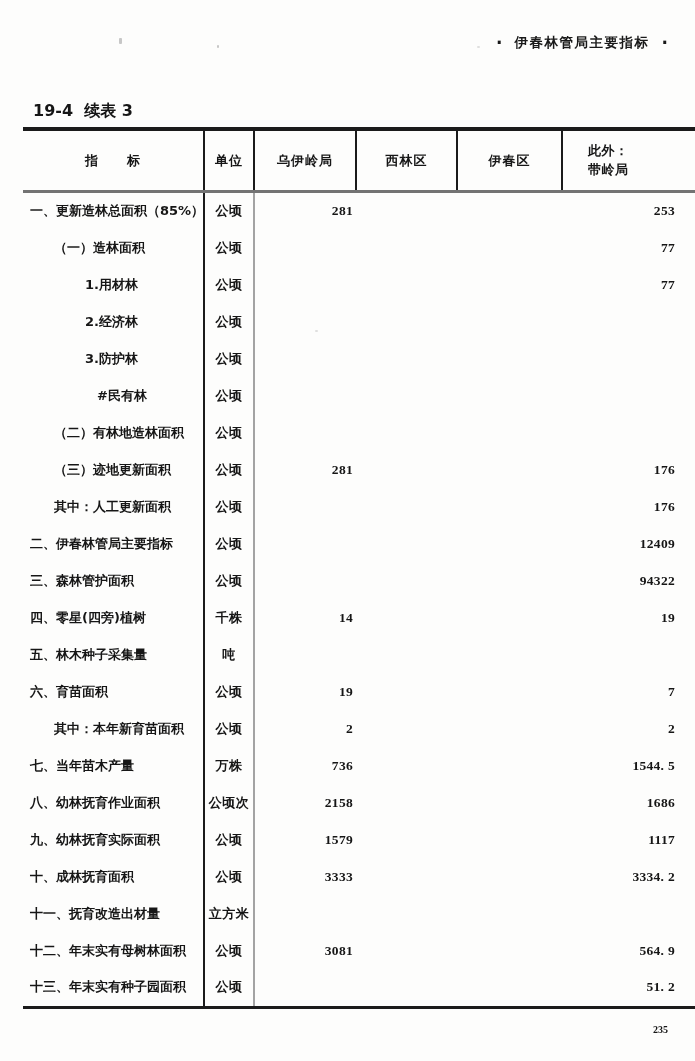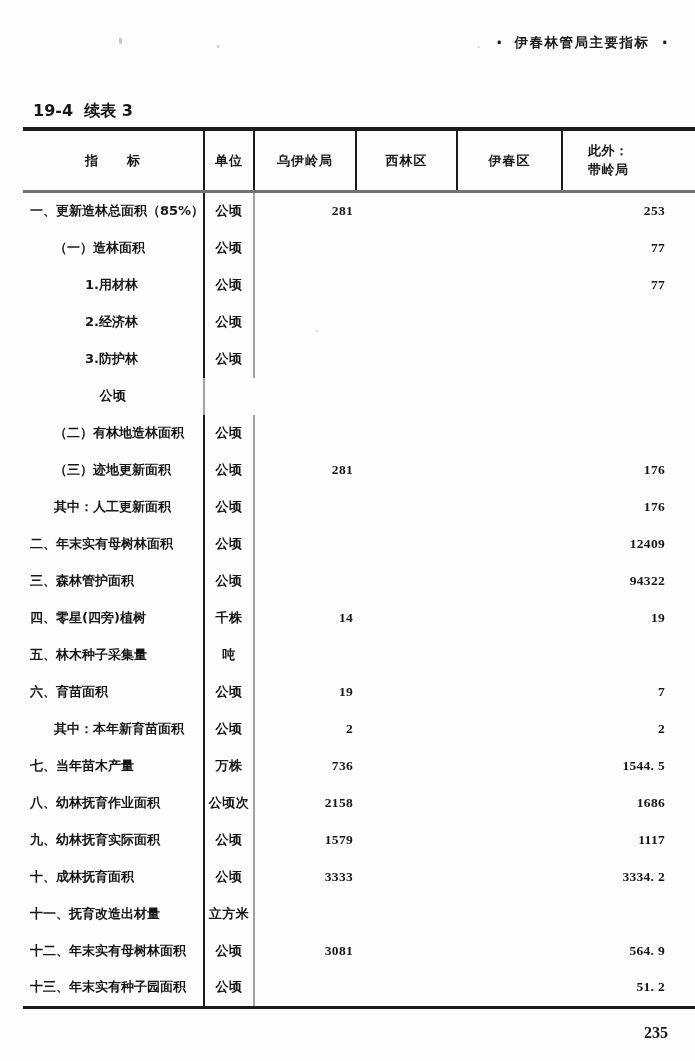--- a/index.html
+++ b/index.html
@@ -70,30 +70,30 @@
   .c-ind  { border-right:2px solid #1b1b1b; white-space:nowrap; }
   .c-unit { border-right:2px solid #a3a3a3; justify-content:center; letter-spacing:0.5px;}
   .num {
     justify-content:flex-end;
     font-family:"Liberation Serif", serif;
     font-size:13.5px; font-weight:700;
     letter-spacing:0.3px;
     white-space:pre;
   }
   .c-w { padding-right:4px;text-align:right; }
-  .c-d { padding-right:30px; }
+  .c-d { padding-right:20px; }
   .ind-0 { padding-left:7px; }
   .ind-1 { padding-left:31px; }
   .ind-2 { padding-left:62px; }
   .ind-3 { padding-left:74px; }
   
   .page-number {
     position:absolute; top:1024px; right:27px;
     font-family:"Liberation Serif", serif;
-    font-size:16px; font-weight:700;
+    font-size:10px; font-weight:700;
     color:#161616;
   }
   
   .speck { position:absolute; background:#9a9a9a; opacity:0.55; border-radius:1px; }
   .speck1 { left:119px; top:38px; width:3px; height:6px; }
   .speck2 { left:217px; top:45px; width:2px; height:3px; }
   .speck3 { left:477px; top:46px; width:3px; height:2px; opacity:0.3; }
   .speck4 { left:315px; top:330px; width:3px; height:2px; opacity:0.3; }
 </style>
 </head>
@@ -161,20 +161,21 @@
     <div class="trow">
       <div class="cell c-ind ind-2">3.防护林</div>
       <div class="cell c-unit">公顷</div>
       <div class="cell num c-w"></div>
       <div class="cell num"></div>
       <div class="cell num"></div>
       <div class="cell num c-d"></div>
     </div>
 
     <div class="trow">
+      <div class="cell c-ind ind-3">#民有林</div>
       <div class="cell c-unit">公顷</div>
       <div class="cell num c-w"></div>
       <div class="cell num"></div>
       <div class="cell num"></div>
       <div class="cell num c-d"></div>
     </div>
 
     <div class="trow">
       <div class="cell c-ind ind-1">（二）有林地造林面积</div>
       <div class="cell c-unit">公顷</div>
@@ -196,21 +197,21 @@
     <div class="trow">
       <div class="cell c-ind ind-1">其中：人工更新面积</div>
       <div class="cell c-unit">公顷</div>
       <div class="cell num c-w"></div>
       <div class="cell num"></div>
       <div class="cell num"></div>
       <div class="cell num c-d">176</div>
     </div>
 
     <div class="trow">
-      <div class="cell c-ind ind-0">二、年末实有母树林面积</div>
+      <div class="cell c-ind ind-0">二、伊春林管局主要指标</div>
       <div class="cell c-unit">公顷</div>
       <div class="cell num c-w"></div>
       <div class="cell num"></div>
       <div class="cell num"></div>
       <div class="cell num c-d">12409</div>
     </div>
 
     <div class="trow">
       <div class="cell c-ind ind-0">三、森林管护面积</div>
       <div class="cell c-unit">公顷</div>

